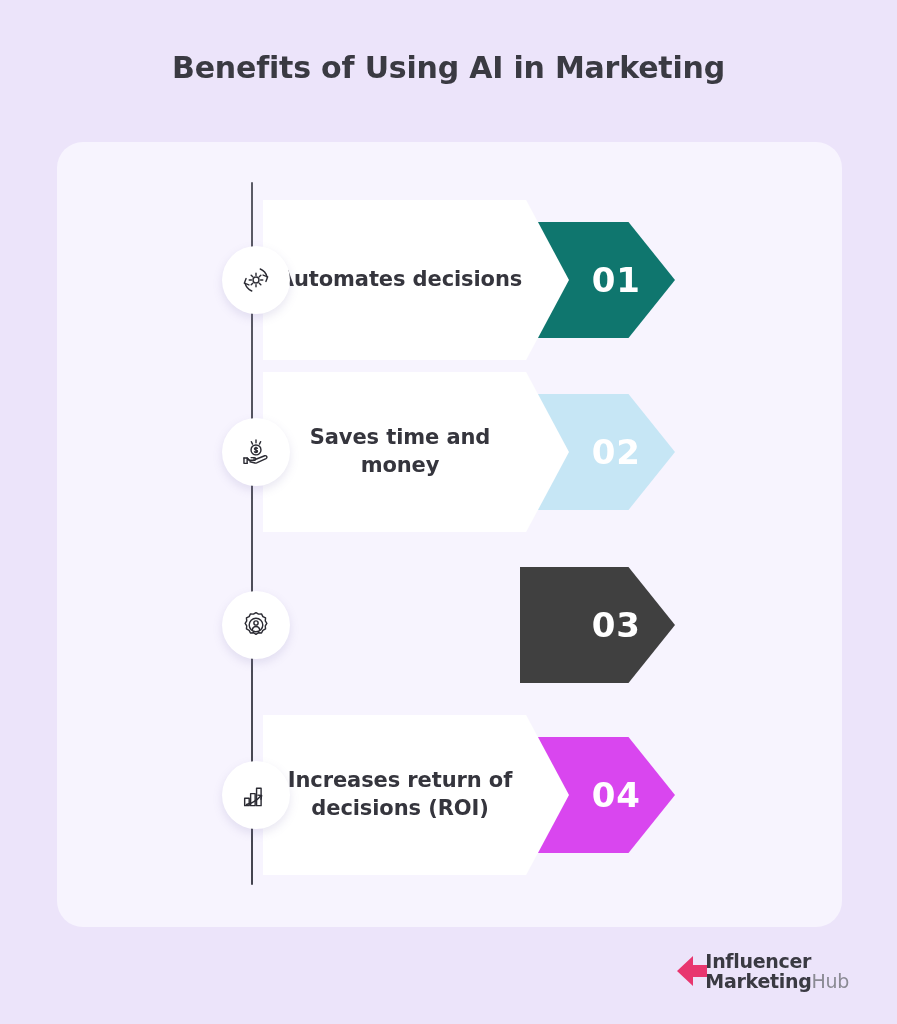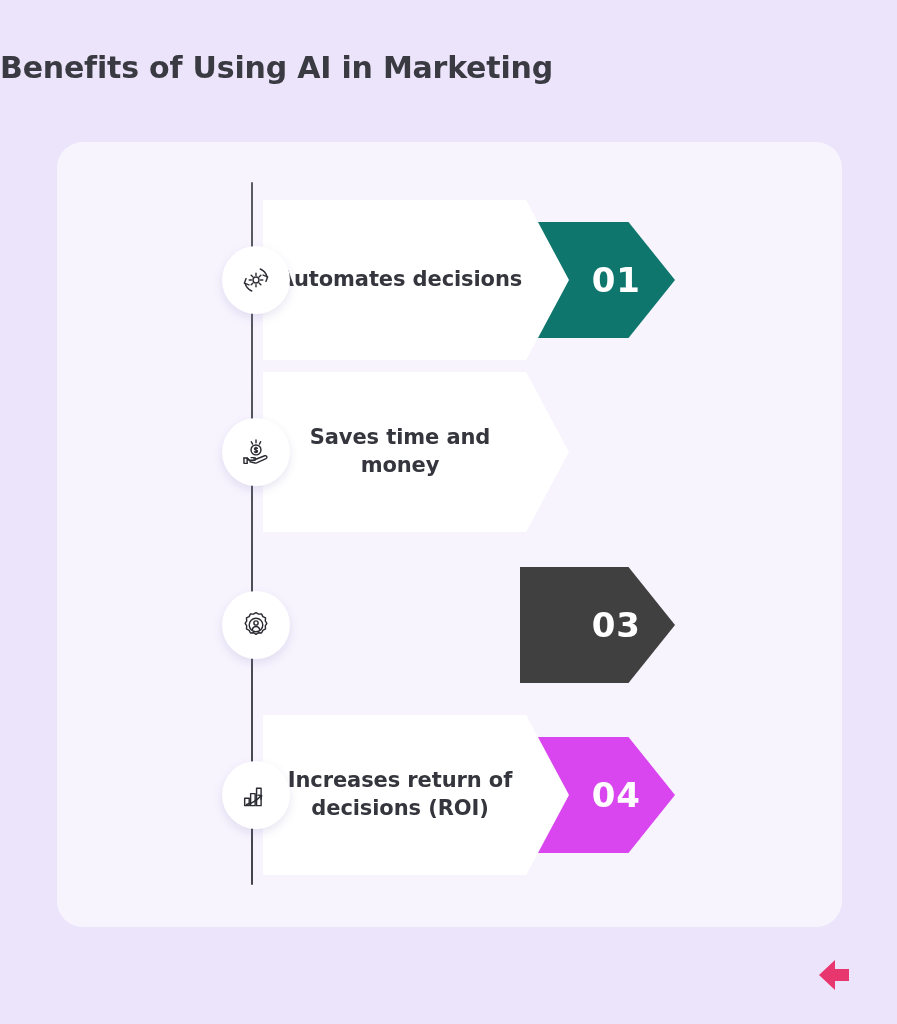--- a/index.html
+++ b/index.html
@@ -15,20 +15,21 @@
     position: relative;
     overflow: hidden;
   }
 
   
   .page-title {
     position: absolute;
     top: 50px;
     left: 0;
     width: 897px;
+    text-align: center;
     font-size: 30px;
     font-weight: bold;
     color: #3a3a42;
     letter-spacing: -0.2px;
   }
 
   
   .panel {
     position: absolute;
     left: 57px;
@@ -212,20 +213,23 @@
         <path d="M38 26l2.5-6.5-6.5-2.5"></path>
         <circle cx="24" cy="24" r="4.2"></circle>
         <path d="M24 14.4v3.1M24 30.5v3.1M14.4 24h3.1M30.5 24h3.1
                  M17.2 17.2l2.2 2.2M28.6 28.6l2.2 2.2
                  M30.8 17.2l-2.2 2.2M19.4 28.6l-2.2 2.2"></path>
       </svg>
     </div>
   </div>
 
   <div class="step" style="top:372px;">
+    <div class="chevron" style="background: rgb(198, 230, 245);">
+      <span class="chevron-num">02</span>
+    </div>
     <div class="card">
       <div class="card-inner">
         <span class="card-label">Saves time and money</span>
       </div>
     </div>
     <div class="icon-bubble">
       <svg viewBox="0 0 48 48" fill="none" stroke="#2b2b33" stroke-width="2" stroke-linecap="round" stroke-linejoin="round">
         <path d="M24 7v4M17.5 9.5l1.6 3.4M30.5 9.5l-1.6 3.4"></path>
         <circle cx="24" cy="21" r="7"></circle>
         <path d="M24 17.3v7.4M25.9 18.6c-.5-.5-1.2-.8-1.9-.8-1.2 0-2.1.7-2.1 1.7
@@ -275,13 +279,17 @@
       </svg>
     </div>
   </div>
 
 </div>
 
 <div class="logo">
   <svg class="logo-arrow" viewBox="0 0 30 34">
     <polygon points="0,17 16,2 16,11 30,11 30,23 16,23 16,32" fill="#e8366f"></polygon>
   </svg>
+  <div class="logo-text">
+    <div class="logo-line1">Influencer</div>
+    <div class="logo-line2"><b>Marketing</b><span>Hub</span></div>
+  </div>
 </div>
 
 </body></html>

